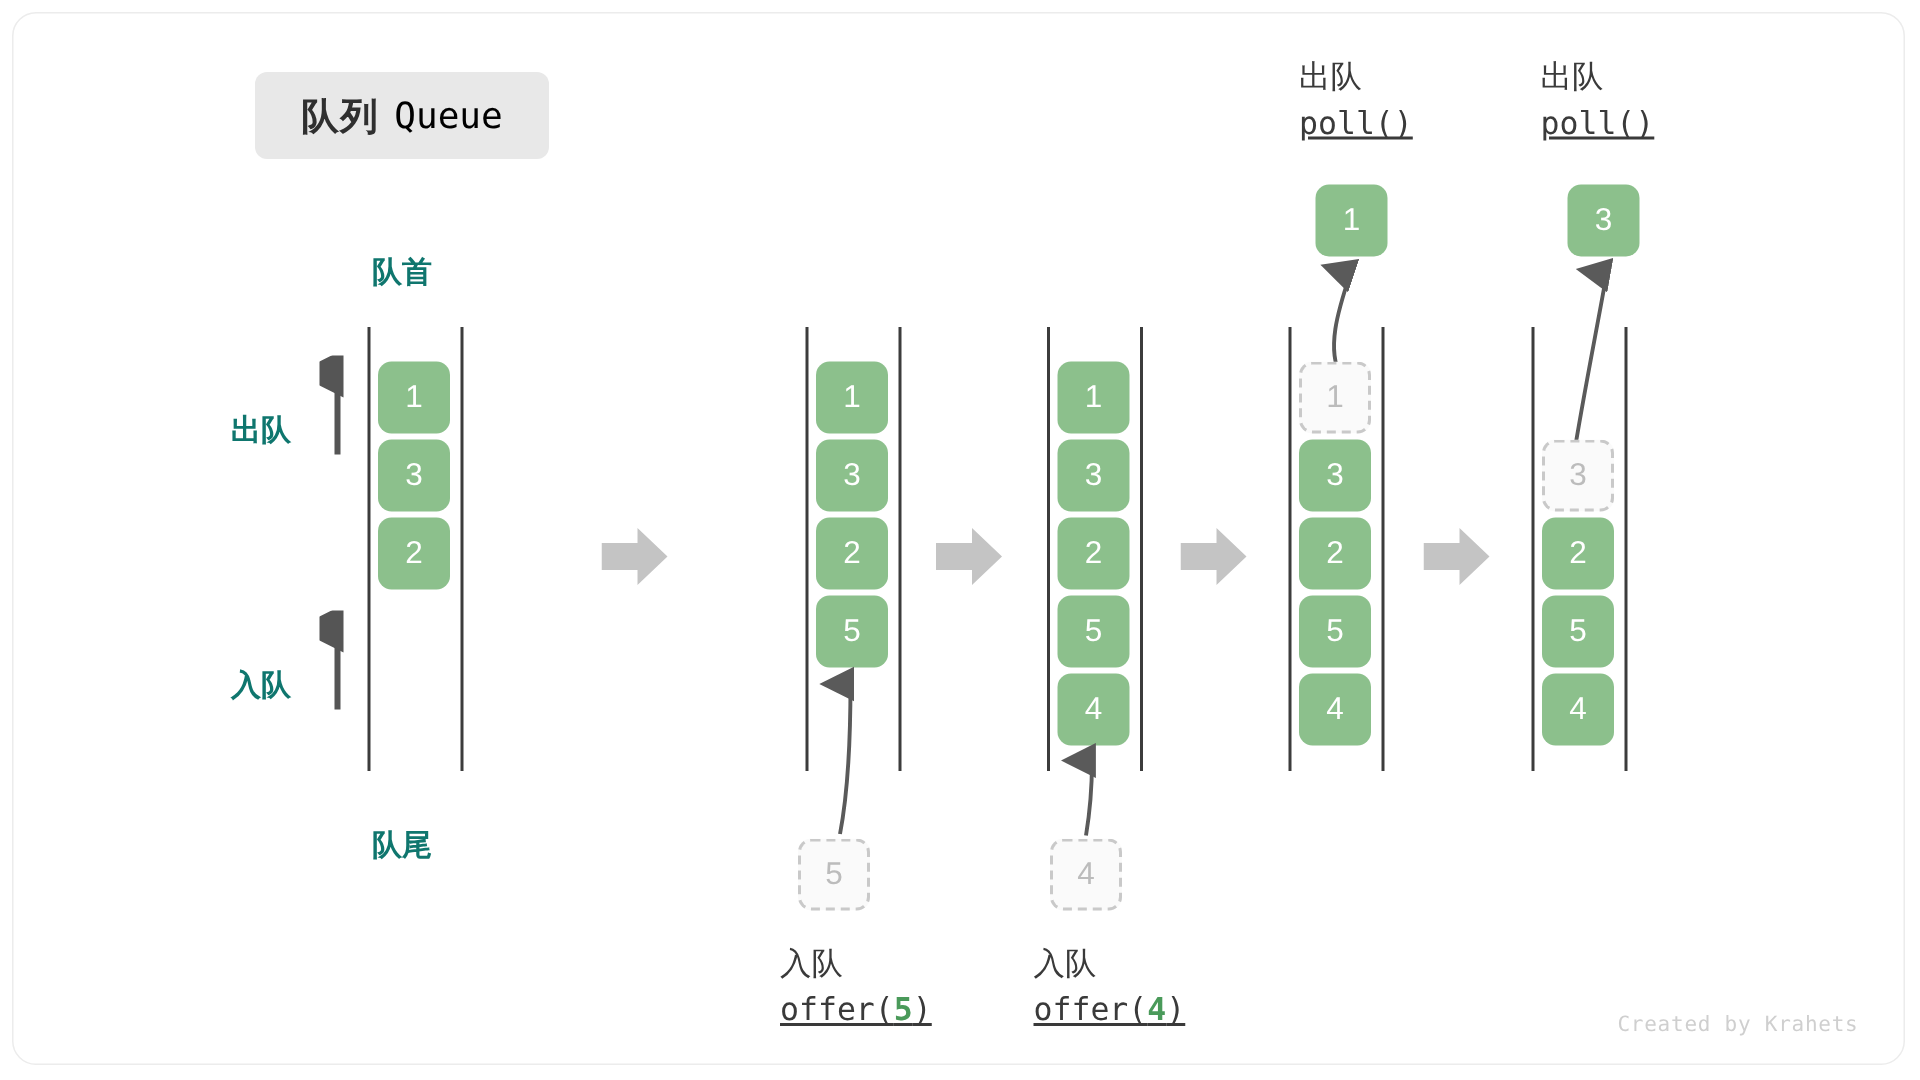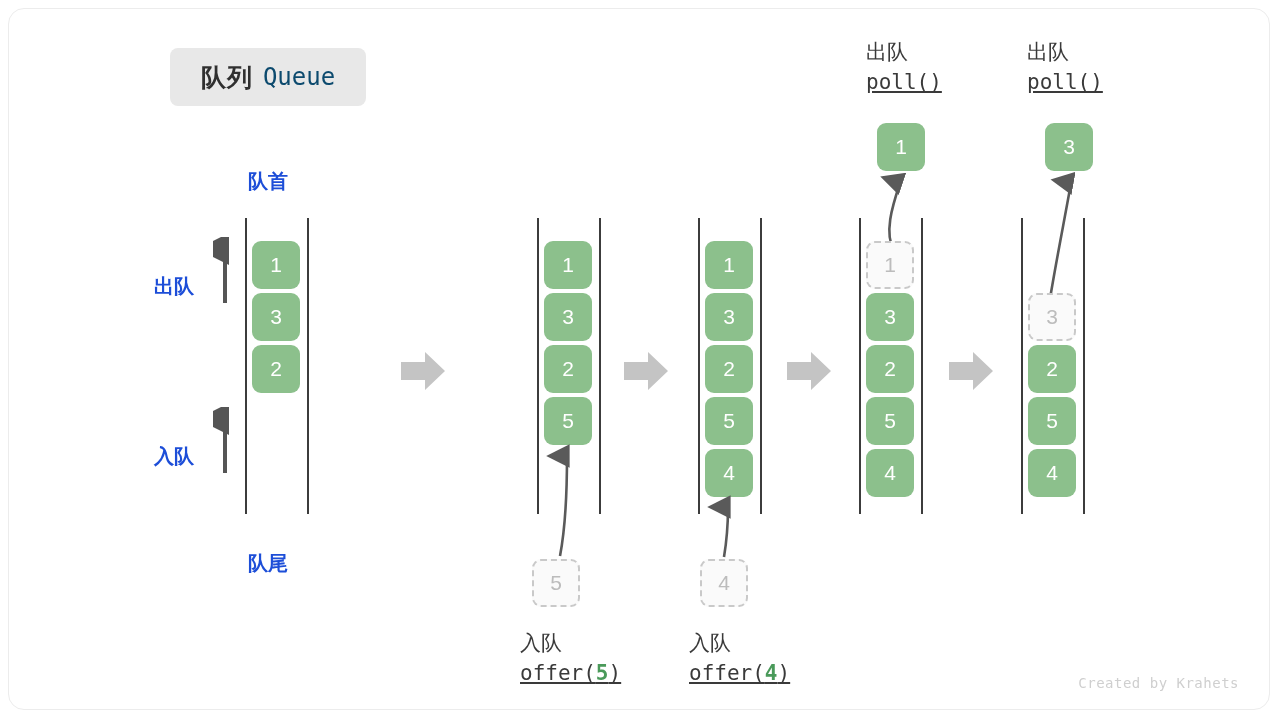--- a/index.html
+++ b/index.html
@@ -28,21 +28,21 @@
     border-radius:8px;
     display:flex;align-items:center;justify-content:center;
     gap:10px;
   }
   .title-cn{
     font-size:25px;font-weight:bold;color:#2f2f2f;
     letter-spacing:1px;
   }
   .title-en{
     font-family:"DejaVu Sans Mono", monospace;
-    font-size:24px;color:#0c4a6e;
+    font-size:24px;color:#000000;
   }
   
   .panel{position:absolute;}
   .rail{
     position:absolute;
     width:1.6px;
     background:#3c3c3c;
   }
   .cell{
     position:absolute;
@@ -58,21 +58,21 @@
   }
   .cell.ghost{
     background:#fafafa;
     border:2px dashed #c9c9c9;
     color:#bcbcbc;
   }
   .cell.empty{background:transparent;}
   
   .lbl{
     position:absolute;
-    font-size:20px;font-weight:bold;color:#1d4ed8;
+    font-size:20px;font-weight:bold;color:#0f766e;
     white-space:nowrap;
   }
   .caption{
     position:absolute;
     text-align:left;
     white-space:nowrap;
     line-height:1.45;
   }
   .caption .cn{
     display:block;

